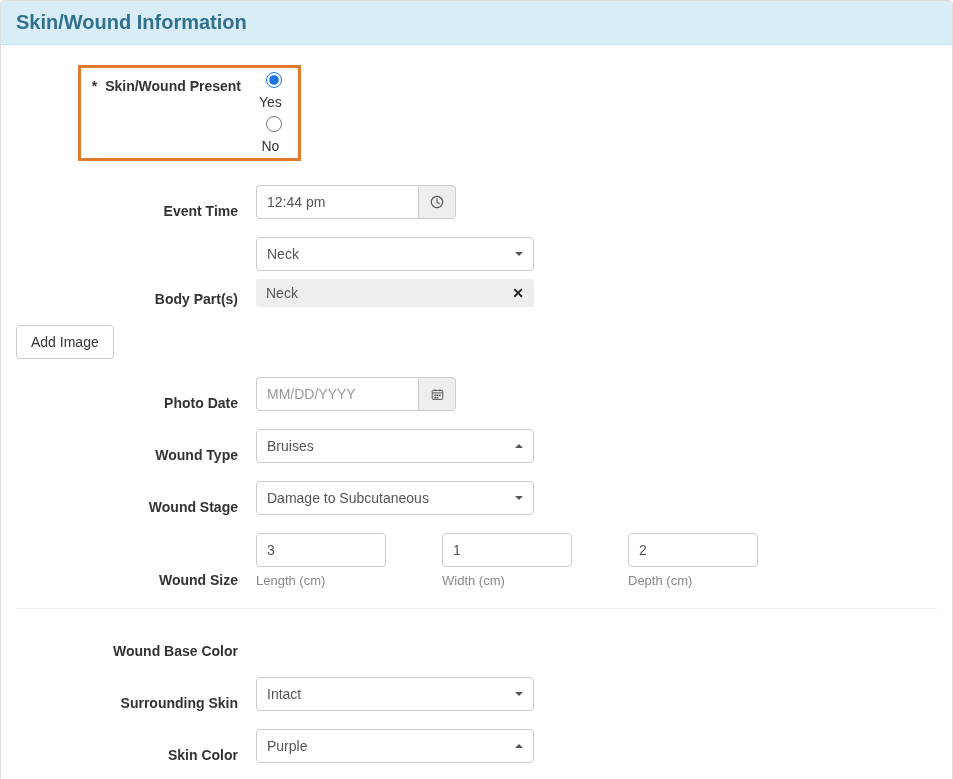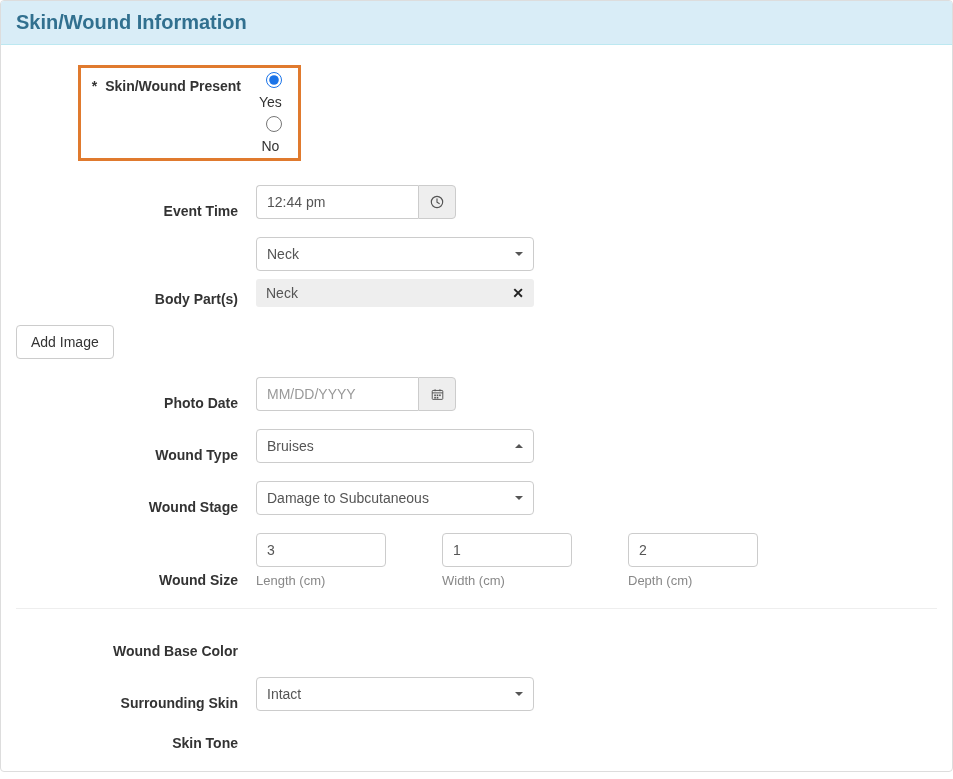--- a/index.html
+++ b/index.html
@@ -293,20 +293,29 @@
       <div class="form-label">Surrounding Skin</div>
       <div class="form-content">
         <div class="dropdown">
           <span>Intact</span>
           <span class="caret-down"></span>
         </div>
       </div>
     </div>
 
     
+    <div class="form-row">
+      <div class="form-label">Skin Color</div>
+      <div class="form-content">
+        <div class="dropdown">
+          <span>Purple</span>
+          <span class="caret-up"></span>
+        </div>
+      </div>
+    </div>
 
     
     <div class="form-row" style="margin-bottom:0">
       <div class="form-label">Skin Tone</div>
     </div>
 
   </div>
 </div>
 
 </body></html>

